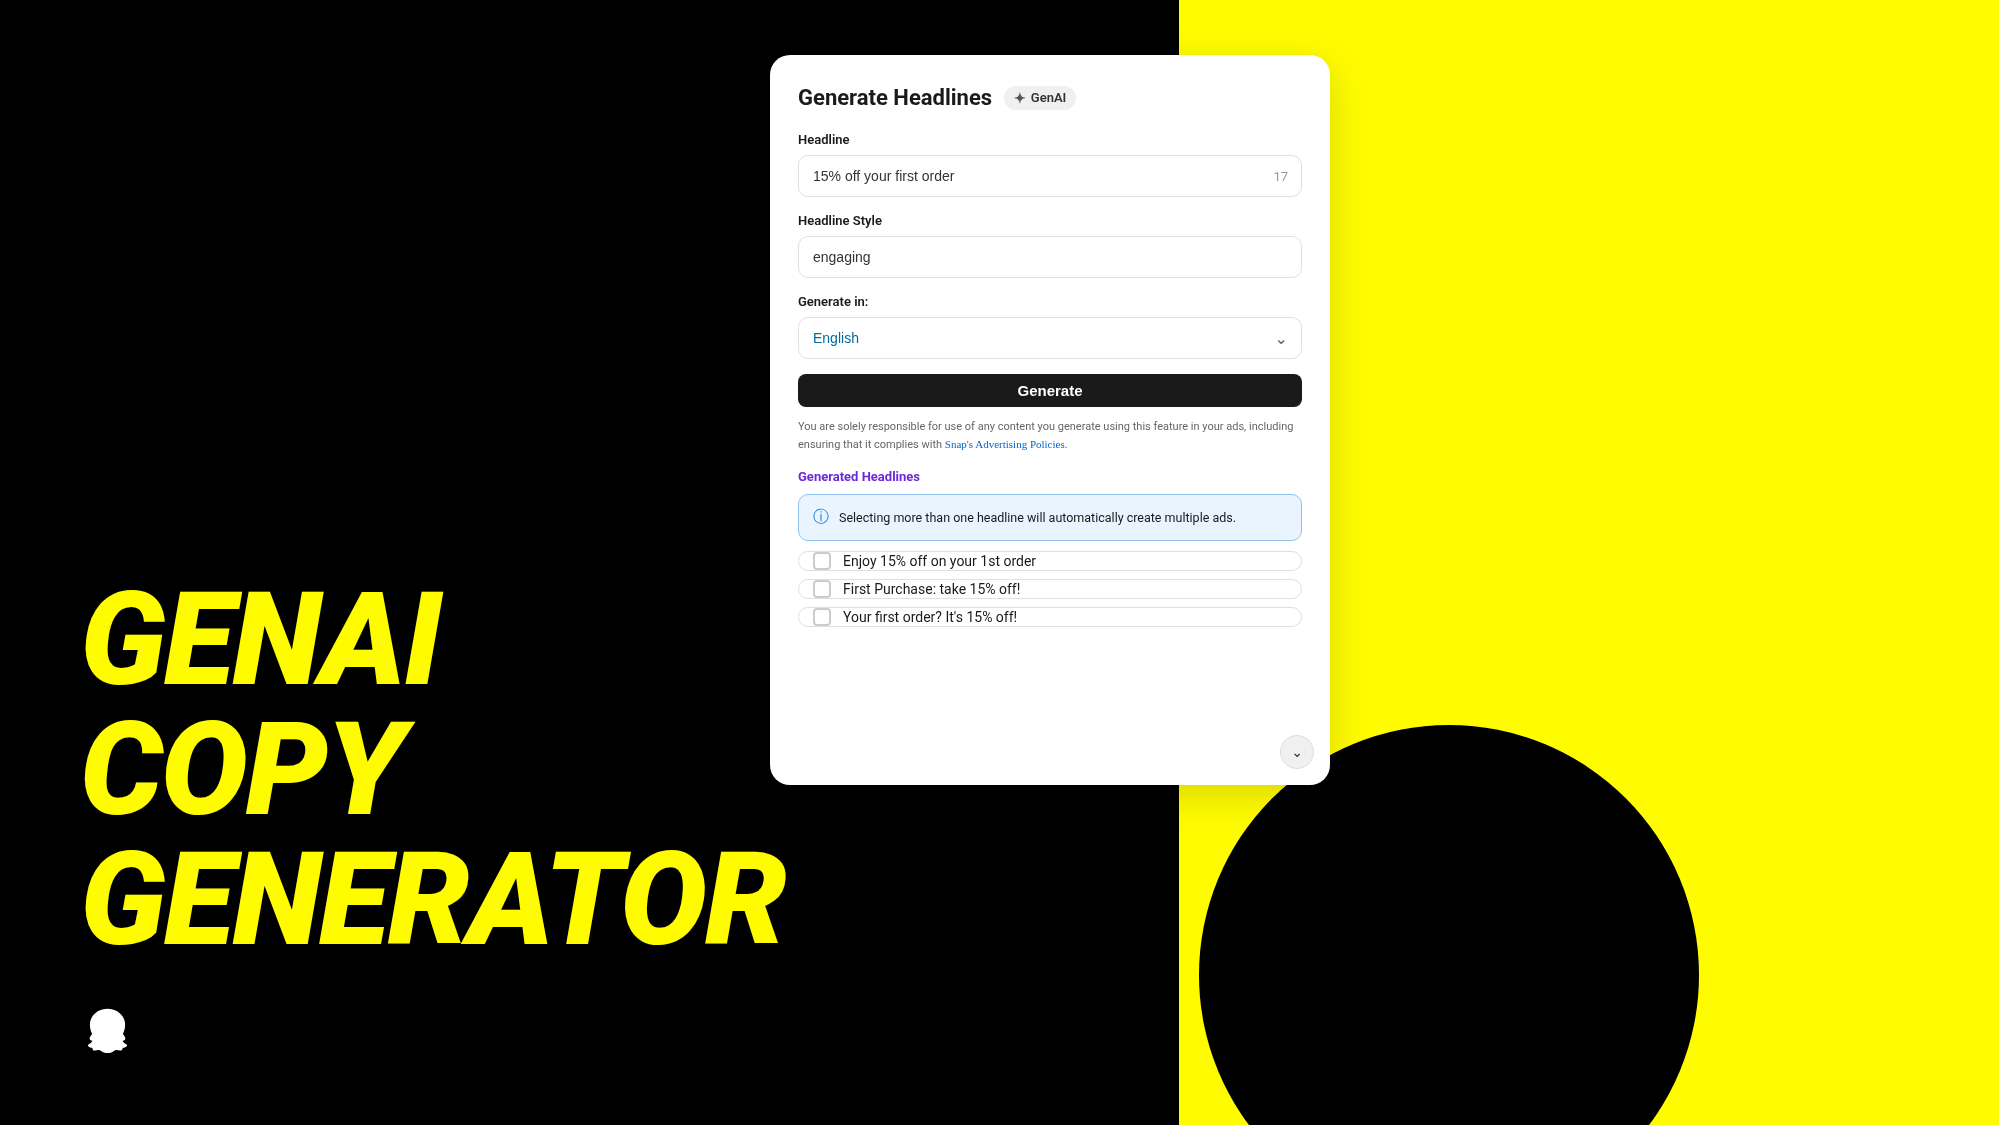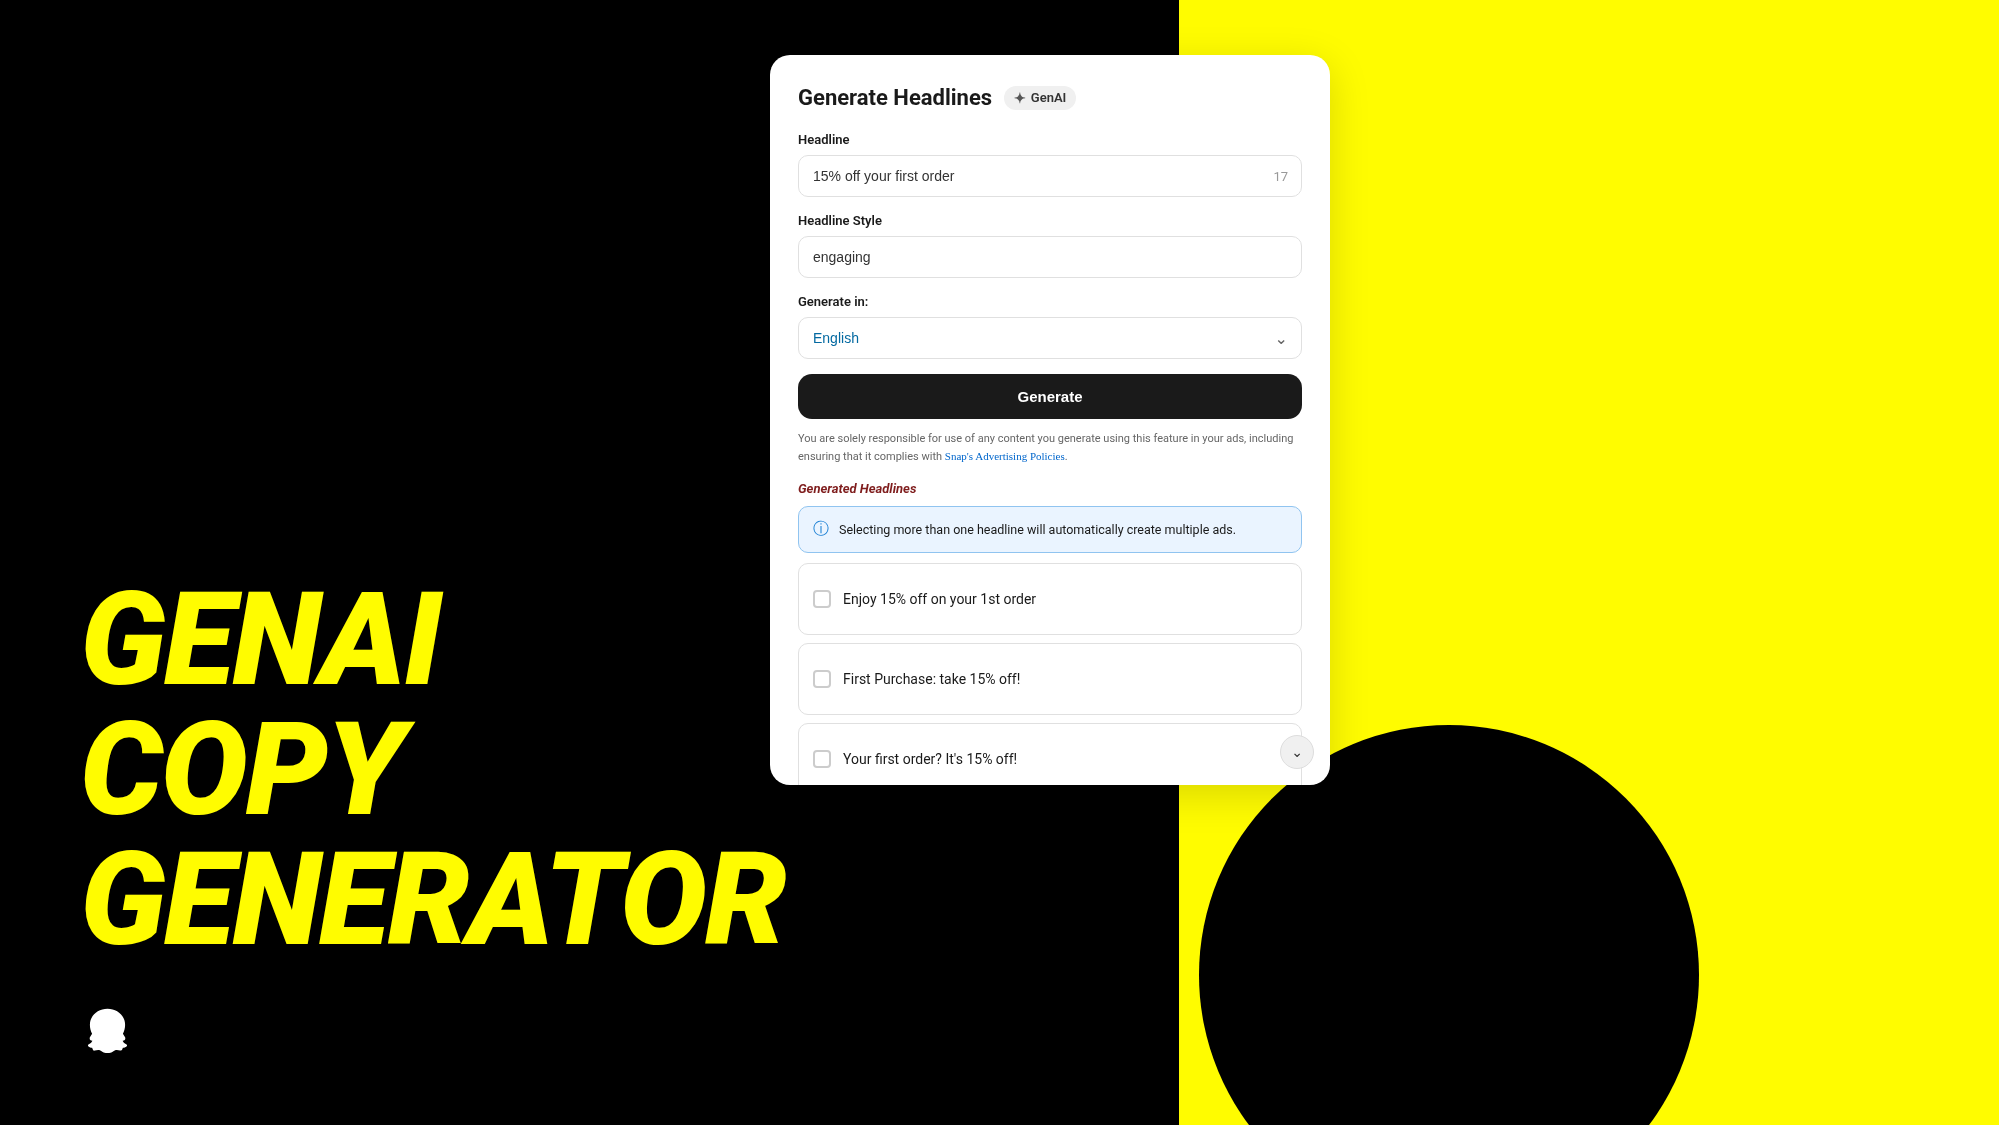--- a/index.html
+++ b/index.html
@@ -206,22 +206,22 @@
       pointer-events: none;
       color: #666;
       font-size: 16px;
     }
 
     .generate-btn {
       width: 100%;
       background: #1a1a1a;
       color: #fff;
       border: none;
-      border-radius: 14px;
-      padding: 14px;
+      border-radius: 8px;
+      padding: 8px;
       font-size: 15px;
       font-weight: 700;
       cursor: pointer;
       margin-bottom: 12px;
     }
 
     .disclaimer {
       font-size: 11px;
       color: #666;
       line-height: 1.5;
@@ -230,23 +230,22 @@
 
     .disclaimer a {
       color: #0066cc;
       text-decoration: none;
       font-family: Liberation Serif, serif;
     }
 
     .generated-headlines-label {
       font-size: 13px;
       font-weight: 700;
-      color: #7f1d1d;
+      color: #6d28d9;
       margin-bottom: 10px;
-      font-style: italic;
     }
 
     .info-banner {
       background: #EAF4FF;
       border: 1.5px solid #90C4F0;
       border-radius: 10px;
       padding: 12px 14px;
       display: flex;
       align-items: center;
       gap: 10px;
@@ -260,21 +259,21 @@
     }
 
     .info-text {
       font-size: 12.5px;
       color: #1a1a1a;
     }
 
     .headline-option {
       border: 1.5px solid #e0e0e0;
       border-radius: 10px;
-      padding: 26px 14px;
+      padding: 0 14px;
       display: flex;
       align-items: center;
       gap: 12px;
       margin-bottom: 8px;
       cursor: pointer;
     }
 
     .checkbox {
       width: 18px;
       height: 18px;

